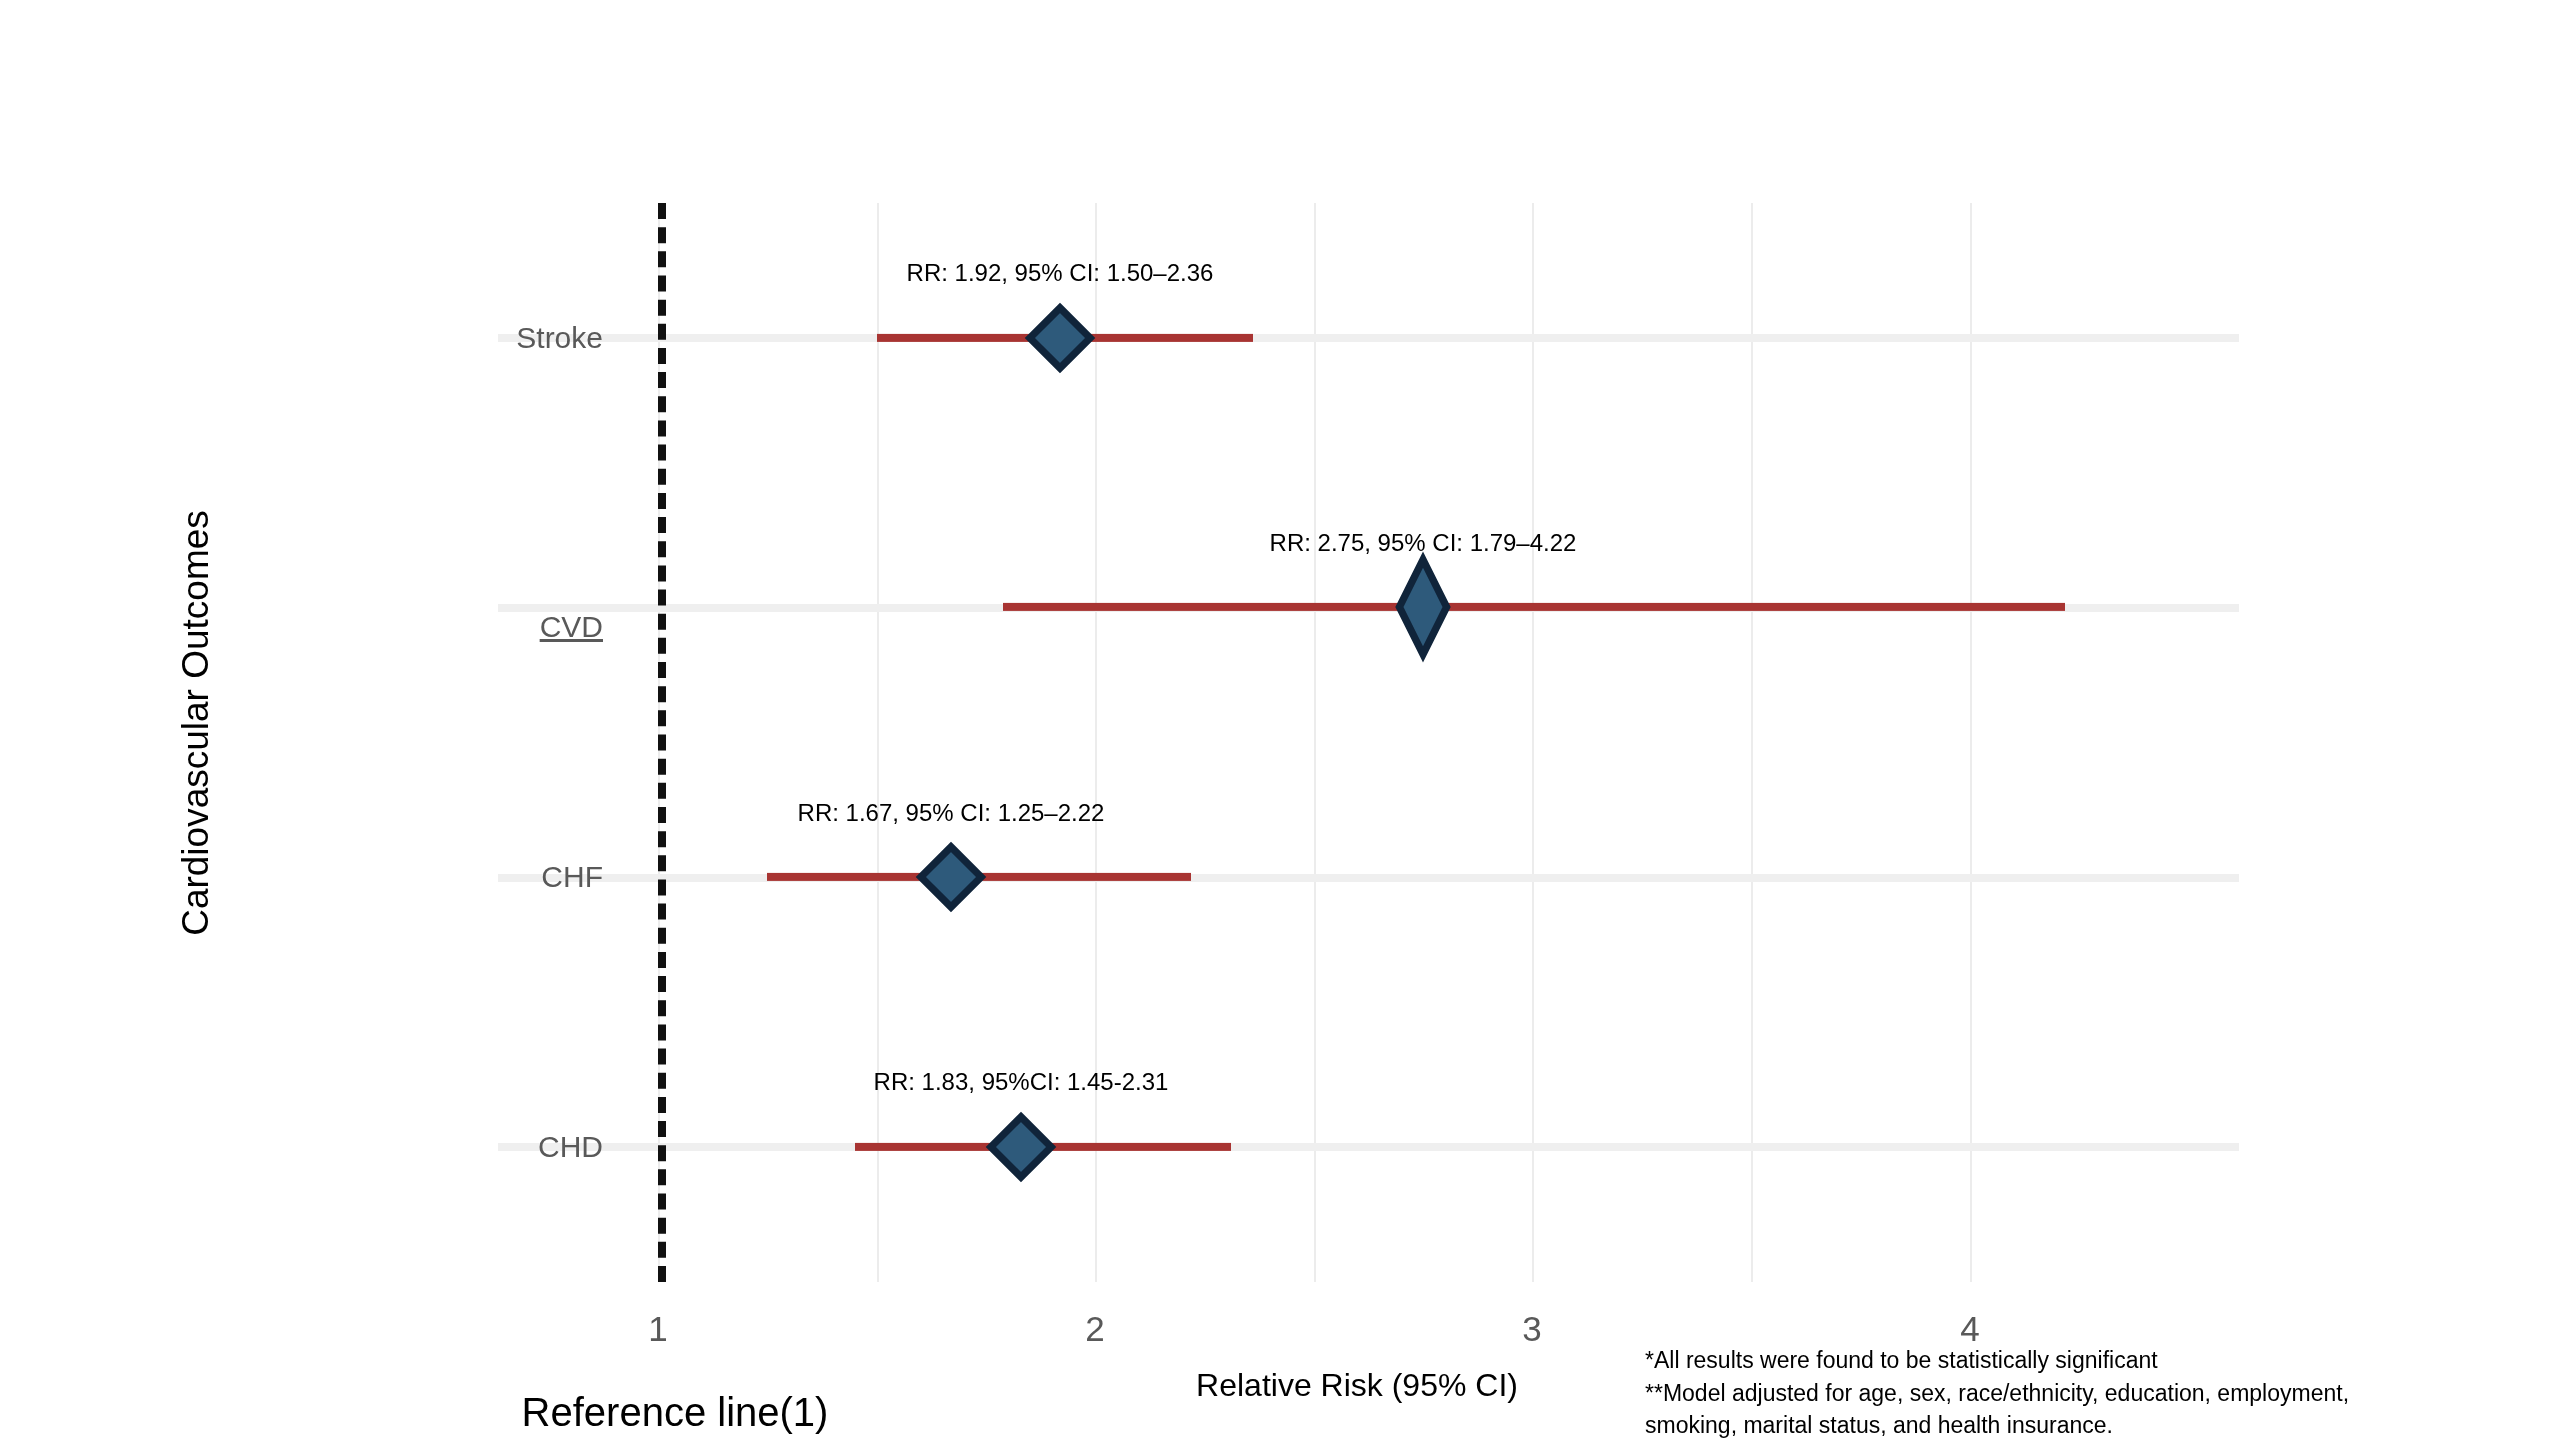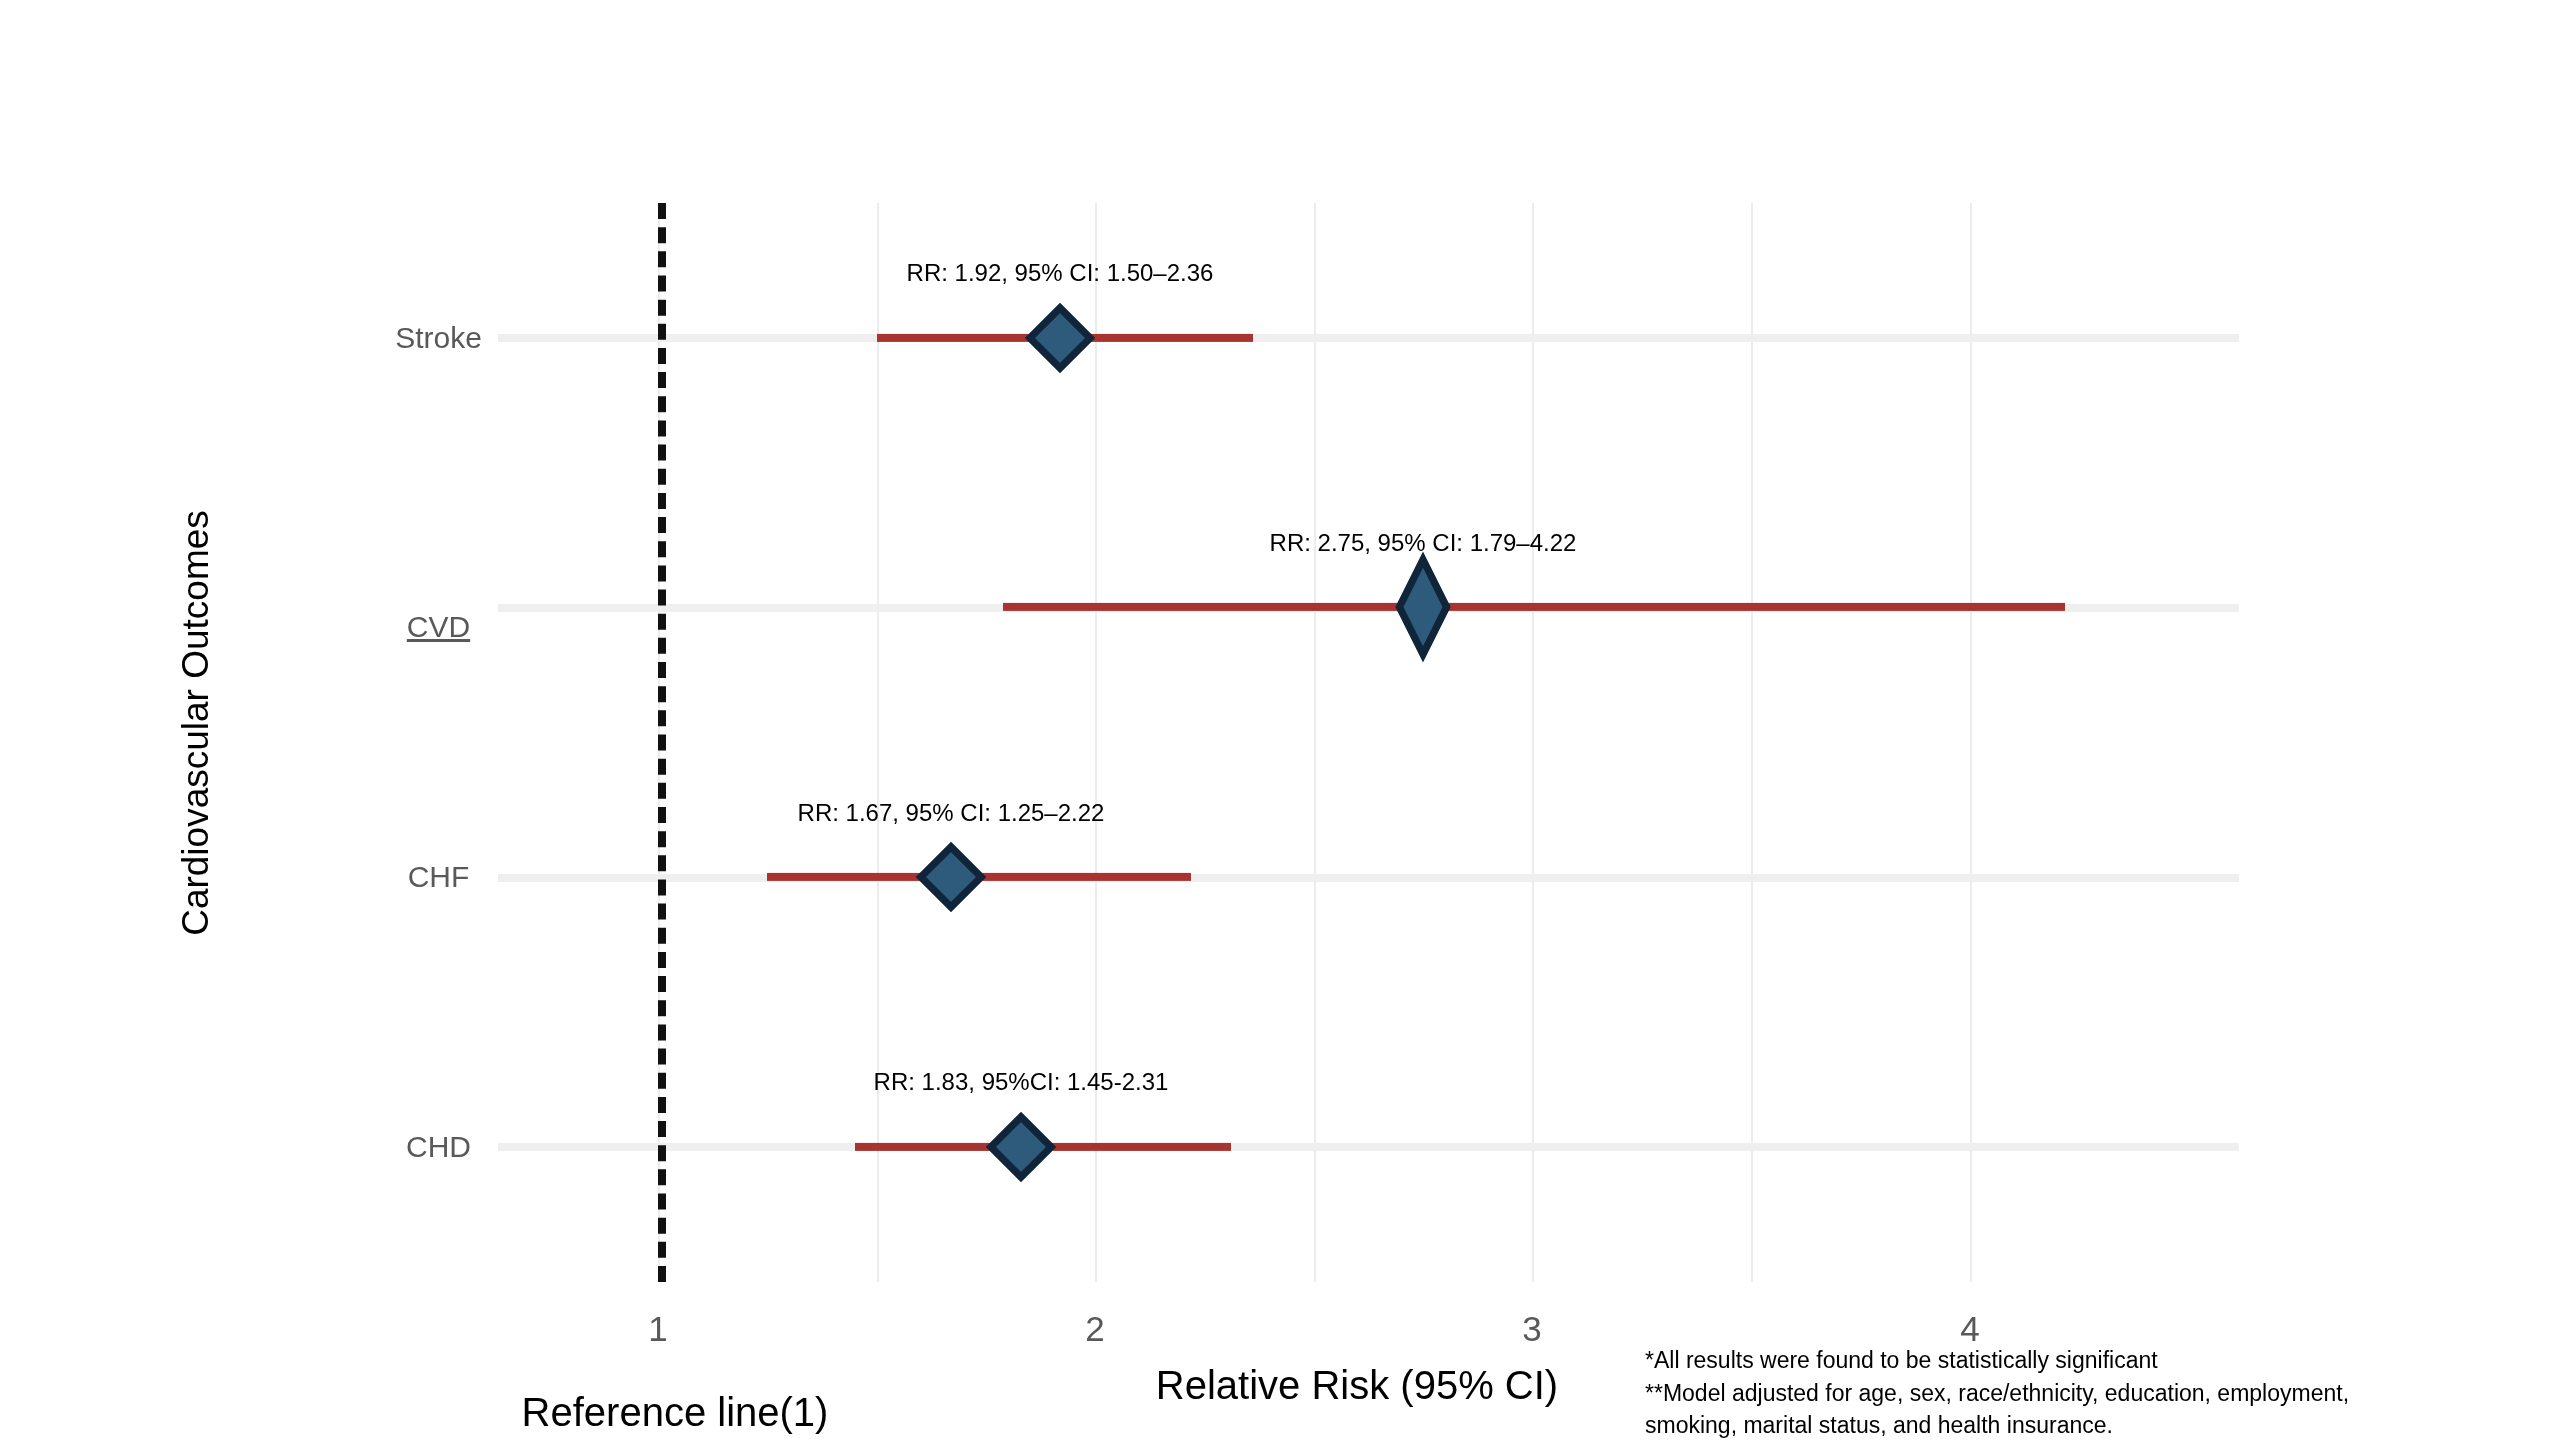--- a/index.html
+++ b/index.html
@@ -39,36 +39,36 @@
   .diamond-svg{position:absolute;transform:translate(-50%,-50%);overflow:visible;}
 
   .point-label{
     position:absolute;font-size:24px;color:#000000;white-space:nowrap;
     transform:translateX(-50%);
   }
 
   
   .ytick-label{
     position:absolute;font-size:30px;color:#595959;
-    text-align:center;transform:translateY(-50%);
+    text-align:right;transform:translateY(-50%);
     white-space:nowrap;
   }
   .xtick-label{
     position:absolute;font-size:35px;color:#595959;
     transform:translateX(-50%);white-space:nowrap;
   }
   .y-axis-title{
     position:absolute;left:196px;top:723px;
     font-size:37px;color:#000000;white-space:nowrap;
     transform:translate(-50%,-50%) rotate(-90deg);
     transform-origin:center center;
   }
   .x-axis-title{
     position:absolute;left:1357px;top:1385px;
-    font-size:40px;color:#000000;white-space:nowrap;
+    font-size:32px;color:#000000;white-space:nowrap;
     transform:translate(-50%,-50%);
   }
   .ref-caption{
     position:absolute;left:675px;top:1368px;
     font-size:40px;color:#000000;white-space:nowrap;
     transform:translate(-50%,-50%);
     margin-top:44px;
   }
   .footnotes{
     position:absolute;left:1645px;top:1344px;

